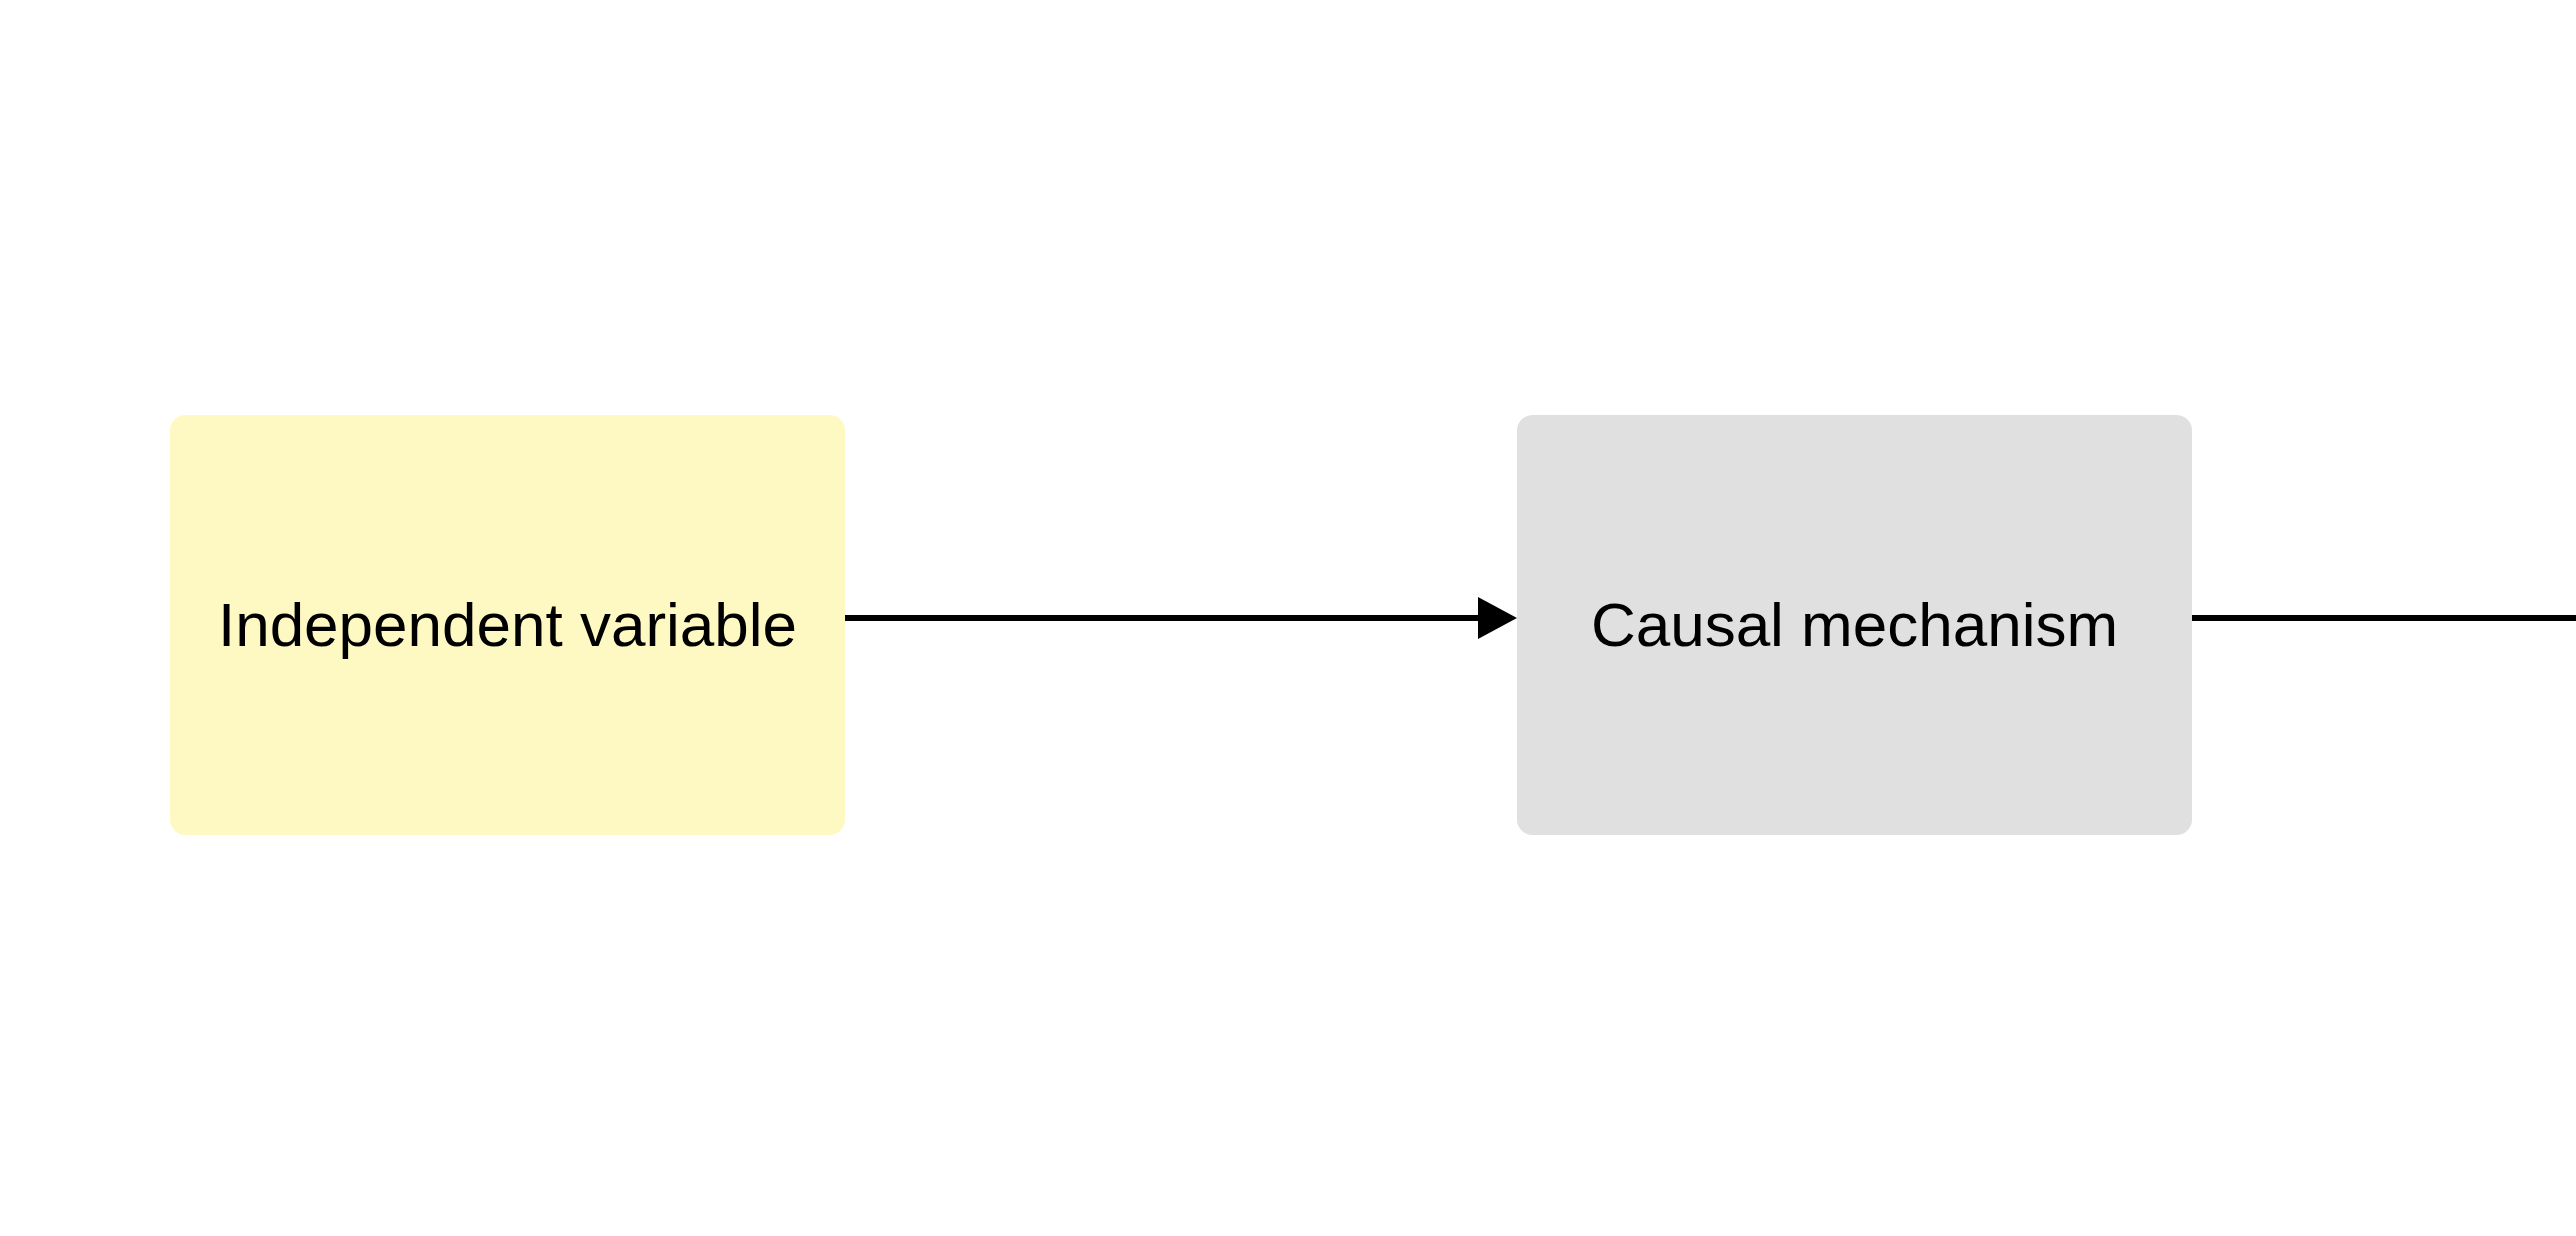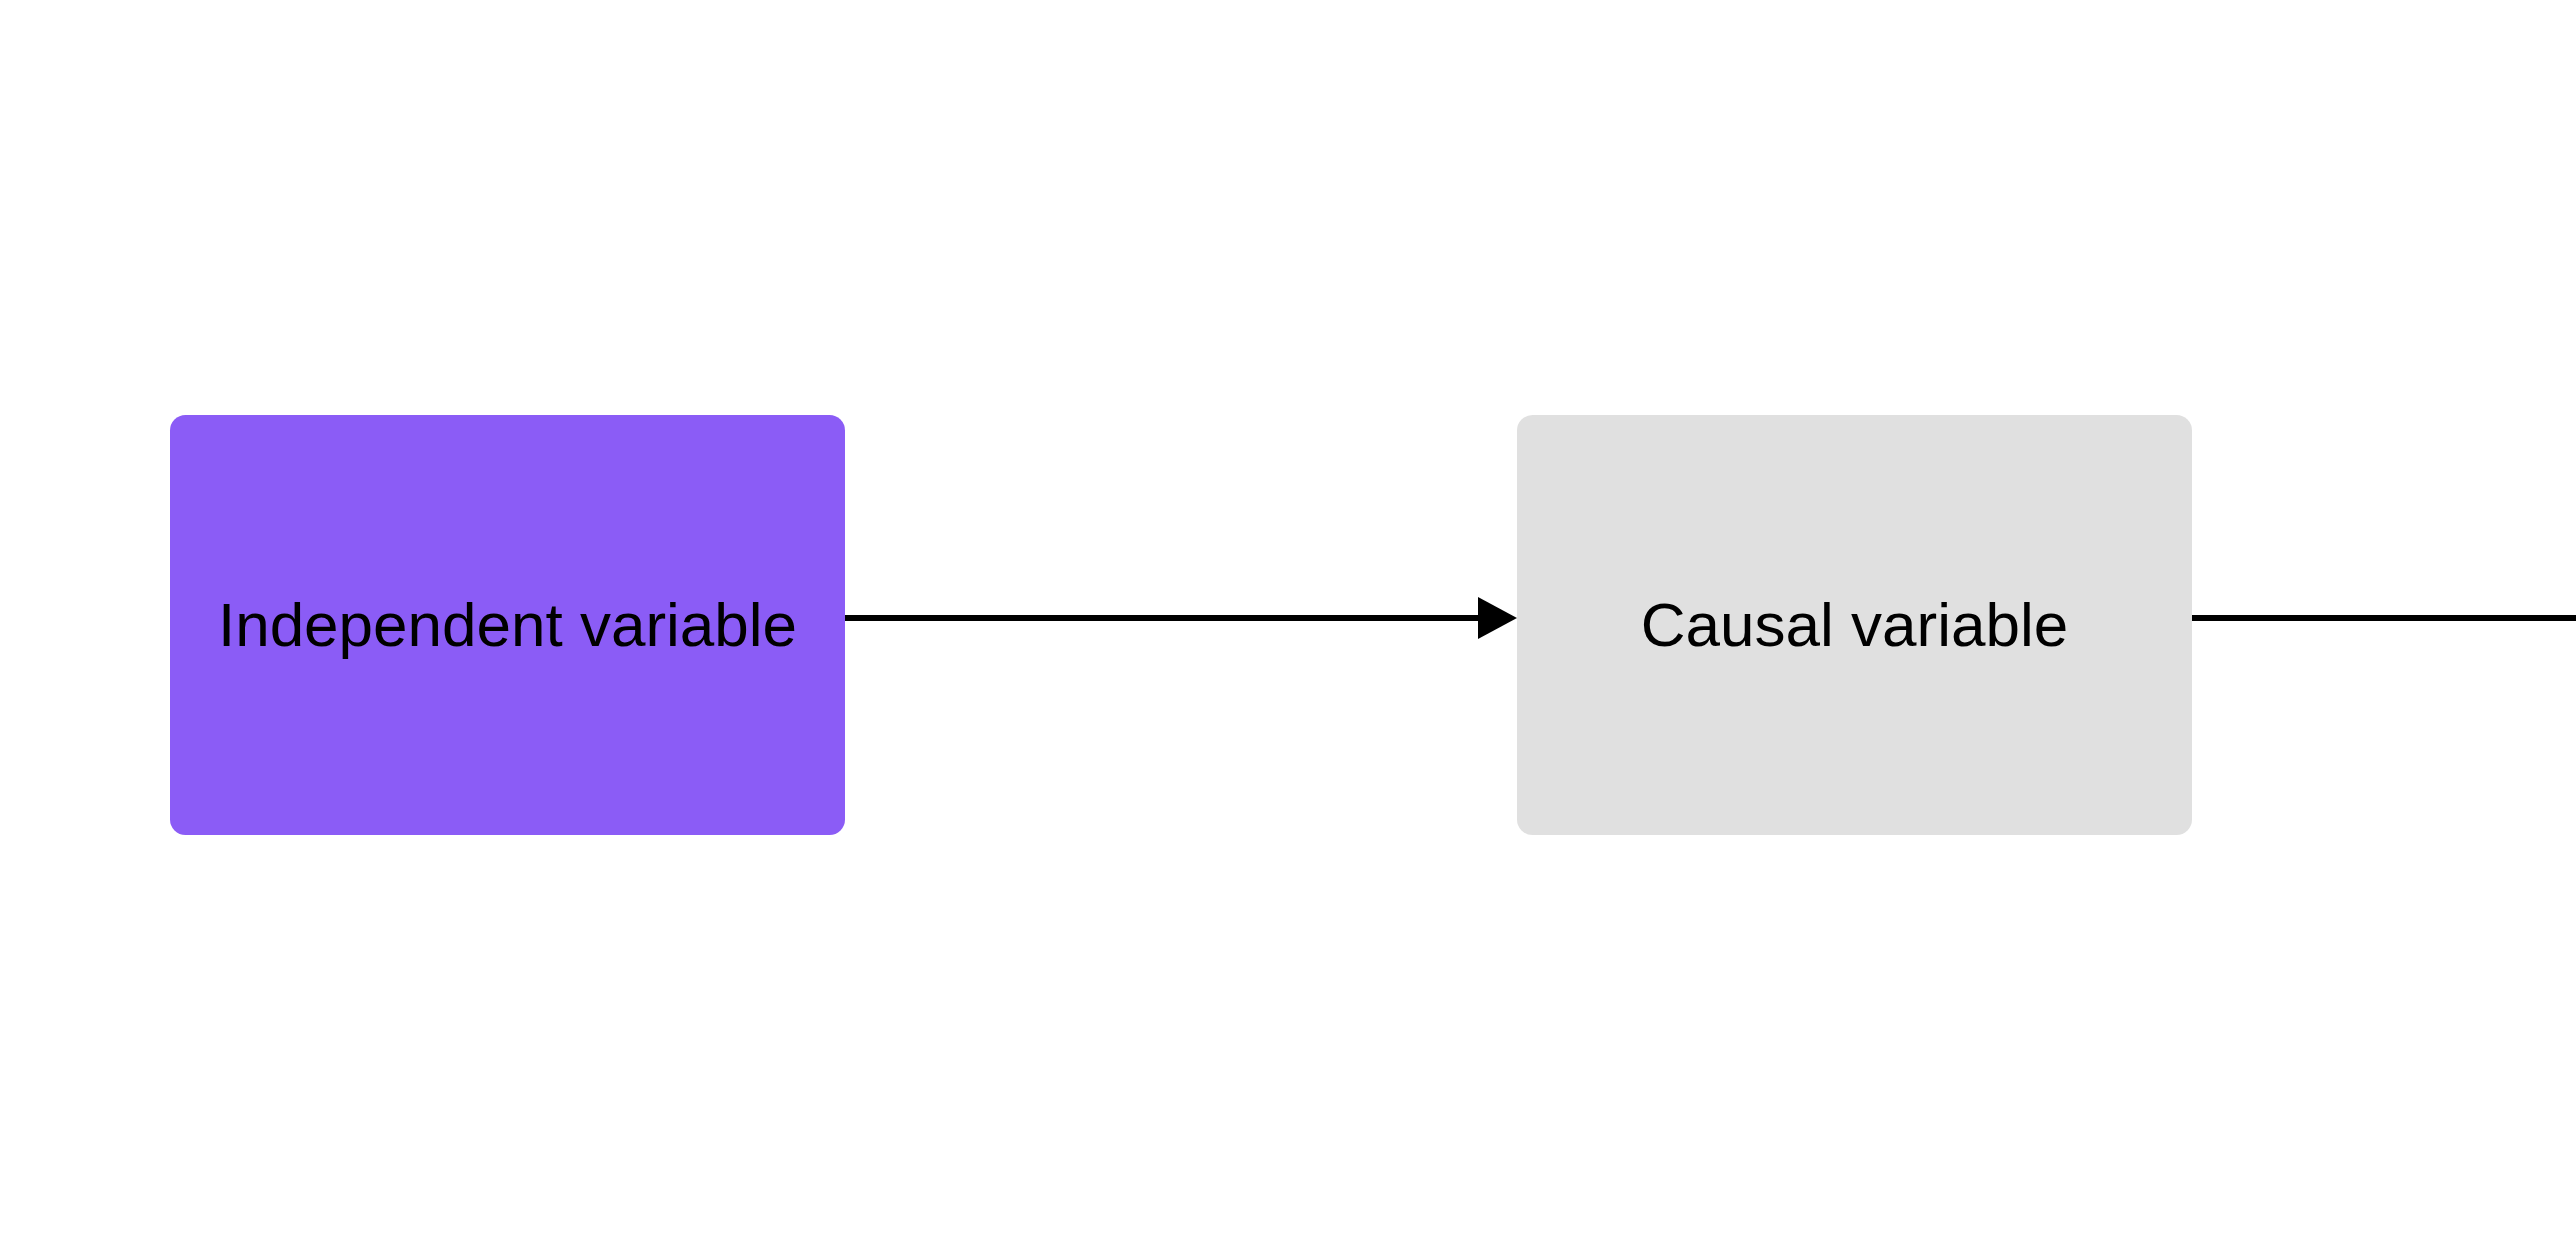--- a/index.html
+++ b/index.html
@@ -56,31 +56,31 @@
     border-top: 21px solid transparent;
     border-bottom: 21px solid transparent;
     border-left: 39px solid #000000;
   }
 </style>
 </head>
 <body>
 
 <div class="canvas">
 
-  <div class="node node-1" style="background-color: #8b5cf6; justify-content: center;">
+  <div class="node node-1" style="background-color: #fef9c3; justify-content: center;">
     <span>Independent variable</span>
   </div>
 
   <div class="edge edge-1">
     <div class="shaft"></div>
     <div class="head"></div>
   </div>
 
   <div class="node node-2" style="background-color: rgb(224, 224, 224);">
-    <span>Causal variable</span>
+    <span>Causal mechanism</span>
   </div>
 
   <div class="edge edge-2">
     <div class="shaft"></div>
 
   </div>
 
 </div>
 
 

